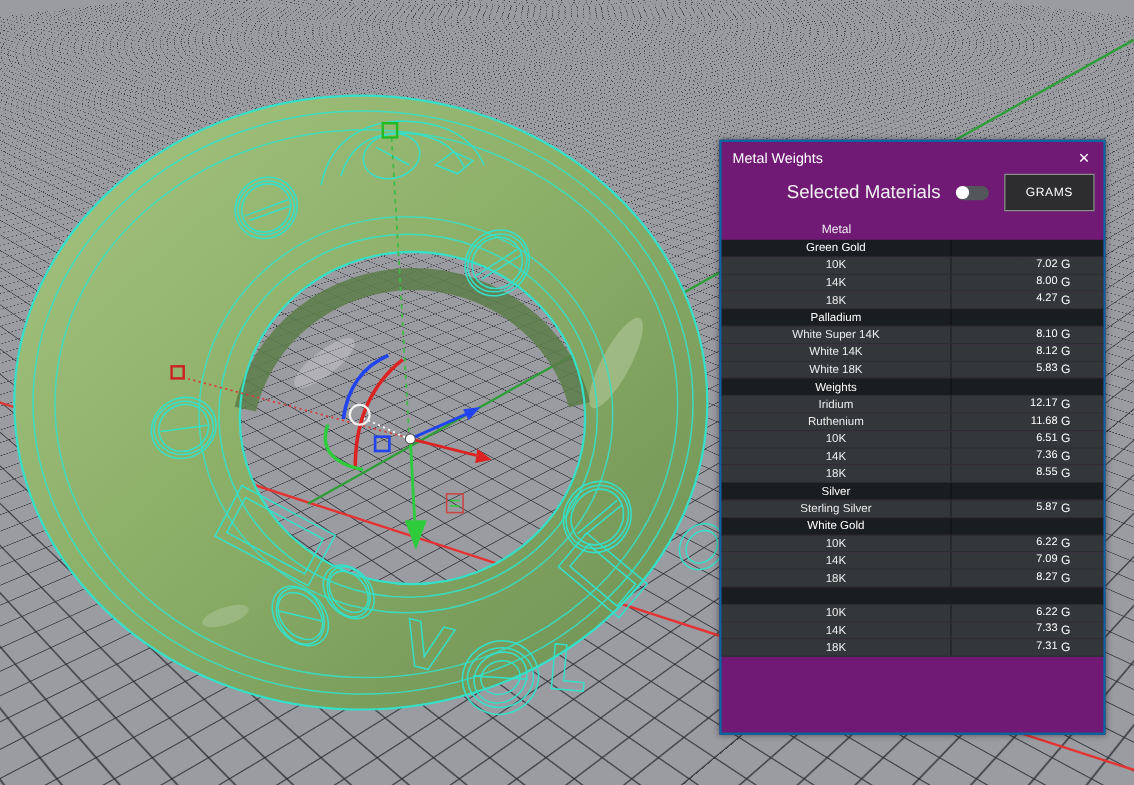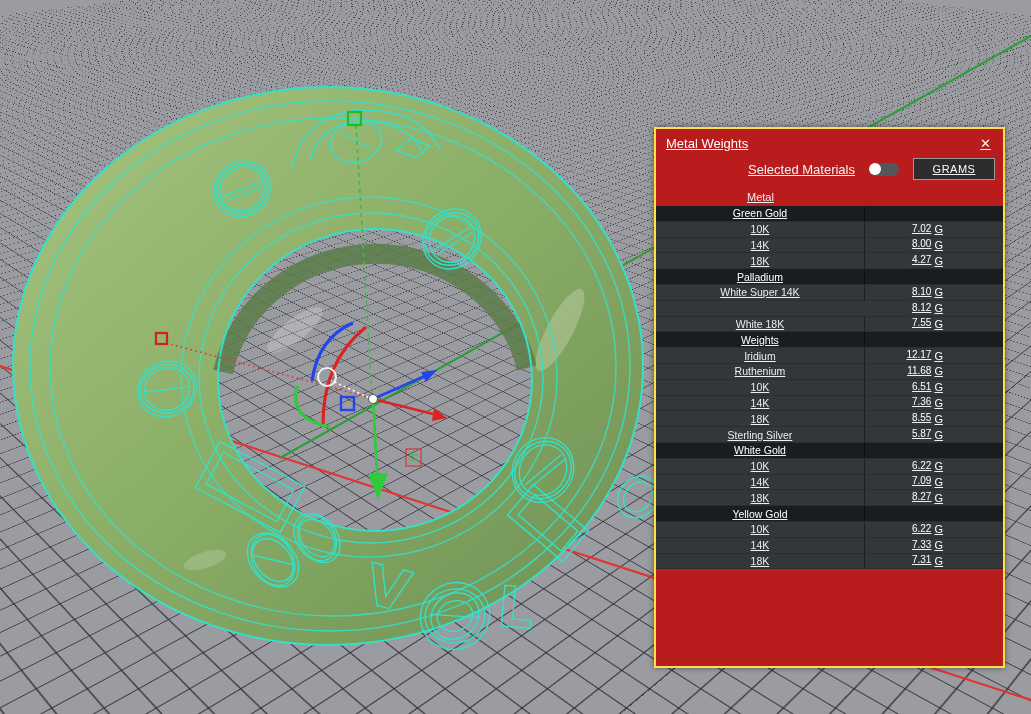--- a/index.html
+++ b/index.html
@@ -17,45 +17,45 @@
 
   
   .scene{position:absolute;inset:0;}
   .wire{stroke:#35e0c8;fill:none;stroke-width:1.4;}
   .wire2{stroke:#35e0c8;fill:none;stroke-width:2;}
   .wire-text{stroke:#35e0c8;fill:none;stroke-width:1.3;font-family:"DejaVu Sans",sans-serif;
              font-weight:bold;font-size:56px;}
 
   
   .panel{position:absolute;left:654px;top:127px;width:351px;height:541px;box-sizing:border-box;
-    background:#b91c1c;border:2px solid #fde047;display:flex;flex-direction:column;
-    color:#f0f0f0;box-shadow:0 0 6px rgba(0,0,0,.45);text-decoration:underline;}
+    background:#701a75;border:2px solid #0369a1;display:flex;flex-direction:column;
+    color:#f0f0f0;box-shadow:0 0 6px rgba(0,0,0,.45);}
   .panel-header{display:flex;align-items:center;justify-content:space-between;
     padding:7px 10px 3px 10px;}
   .panel-title{font-size:13px;color:#fff;}
   .close-x{font-size:13px;color:#fff;cursor:pointer;line-height:1;padding:0 2px;}
   .controls-row{display:flex;align-items:center;justify-content:flex-end;gap:14px;
     padding:4px 8px 7px 8px;}
-  .sel-label{font-size:13px;color:#f2f2f2;}
+  .sel-label{font-size:17px;color:#f2f2f2;}
   .toggle{position:relative;width:30px;height:13px;border-radius:7px;background:#53575b;cursor:pointer;}
   .toggle .knob{position:absolute;left:0px;top:0.5px;width:12px;height:12px;border-radius:50%;background:#fff;}
-  .units-btn{width:82px;height:22px;box-sizing:border-box;border:1px solid #999;background:#2d2d30;
+  .units-btn{width:82px;height:34px;box-sizing:border-box;border:1px solid #999;background:#2d2d30;
     color:#fff;font-size:11px;letter-spacing:.5px;display:flex;align-items:center;justify-content:center;cursor:pointer;}
   .table-header{display:flex;height:19px;align-items:center;font-size:11px;color:#eee;}
   .table-header .hm{width:60.2%;text-align:center;}
   .table-header .hw{flex:1;text-align:center;margin-top:44px;}
   .table-body{flex:0 0 auto;}
   .row{display:flex;height:14.8px;border-bottom:1px solid #2d2d30;font-size:10.5px;align-items:center;}
   .group-row{background:#1a1d1f;}
   .item-row{background:#33373a;justify-content:space-between;}
   .cell{box-sizing:border-box;height:100%;display:flex;align-items:center;}
   .metal-cell{width:60.2%;justify-content:center;border-right:1px solid rgba(0,0,0,.45);
     color:#ececec;}
   .group-row .metal-cell{color:#fff;}
-  .weight-cell{flex:1;justify-content:flex-end;padding-right:60px;}
+  .weight-cell{flex:1;justify-content:flex-end;padding-right:30px;}
   .wnum{font-size:10px;position:relative;top:-1px;color:#fff;}
   .wunit{font-size:11px;margin-left:3px;color:#fff;}
   .calc-btn{margin:auto 10px 6px 10px;height:17px;box-sizing:border-box;border:1px solid #a8a8a8;
     background:#2b2e31;color:#fff;font-size:11px;display:flex;align-items:center;justify-content:center;
     border-radius:2px;cursor:pointer;}
 </style>
 </head>
 <body>
 
 <div id="app">
@@ -250,29 +250,30 @@
           <div class="cell weight-cell"></div>
         </div>
         <div class="row item-row">
           <div class="cell metal-cell">White Super 14K</div>
           <div class="cell weight-cell">
             <span class="wnum">8.10</span>
             <span class="wunit">G</span>
           </div>
         </div>
         <div class="row item-row">
+          <div class="cell metal-cell">White 14K</div>
           <div class="cell weight-cell">
             <span class="wnum">8.12</span>
             <span class="wunit">G</span>
           </div>
         </div>
         <div class="row item-row">
           <div class="cell metal-cell">White 18K</div>
           <div class="cell weight-cell">
-            <span class="wnum">7.55</span>
+            <span class="wnum">5.83</span>
             <span class="wunit">G</span>
           </div>
         </div>
         <div class="row group-row">
           <div class="cell metal-cell">Weights</div>
           <div class="cell weight-cell"></div>
         </div>
         <div class="row item-row">
           <div class="cell metal-cell">Iridium</div>
           <div class="cell weight-cell">
@@ -301,20 +302,24 @@
             <span class="wunit">G</span>
           </div>
         </div>
         <div class="row item-row">
           <div class="cell metal-cell">18K</div>
           <div class="cell weight-cell">
             <span class="wnum">8.55</span>
             <span class="wunit">G</span>
           </div>
         </div>
+        <div class="row group-row">
+          <div class="cell metal-cell">Silver</div>
+          <div class="cell weight-cell"></div>
+        </div>
         <div class="row item-row">
           <div class="cell metal-cell">Sterling Silver</div>
           <div class="cell weight-cell">
             <span class="wnum">5.87</span>
             <span class="wunit">G</span>
           </div>
         </div>
         <div class="row group-row">
           <div class="cell metal-cell">White Gold</div>
           <div class="cell weight-cell"></div>
@@ -334,21 +339,20 @@
           </div>
         </div>
         <div class="row item-row">
           <div class="cell metal-cell">18K</div>
           <div class="cell weight-cell">
             <span class="wnum">8.27</span>
             <span class="wunit">G</span>
           </div>
         </div>
         <div class="row group-row">
-          <div class="cell metal-cell">Yellow Gold</div>
           <div class="cell weight-cell"></div>
         </div>
         <div class="row item-row">
           <div class="cell metal-cell">10K</div>
           <div class="cell weight-cell">
             <span class="wnum">6.22</span>
             <span class="wunit">G</span>
           </div>
         </div>
         <div class="row item-row">

